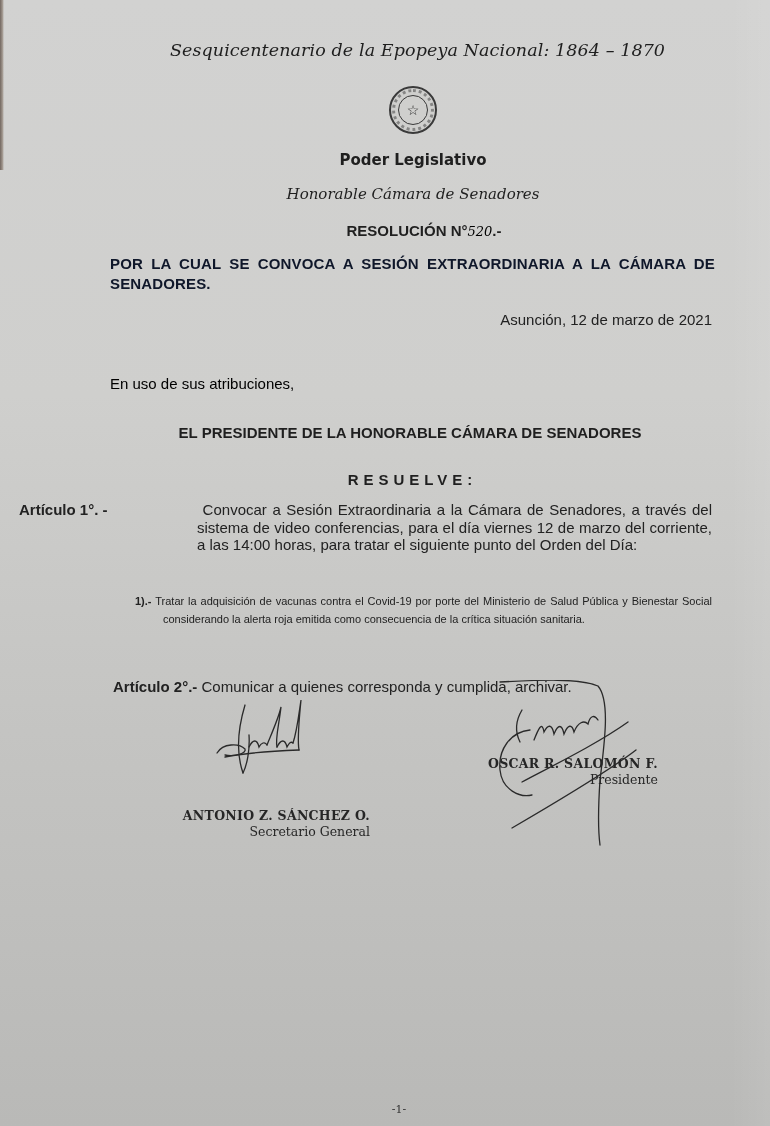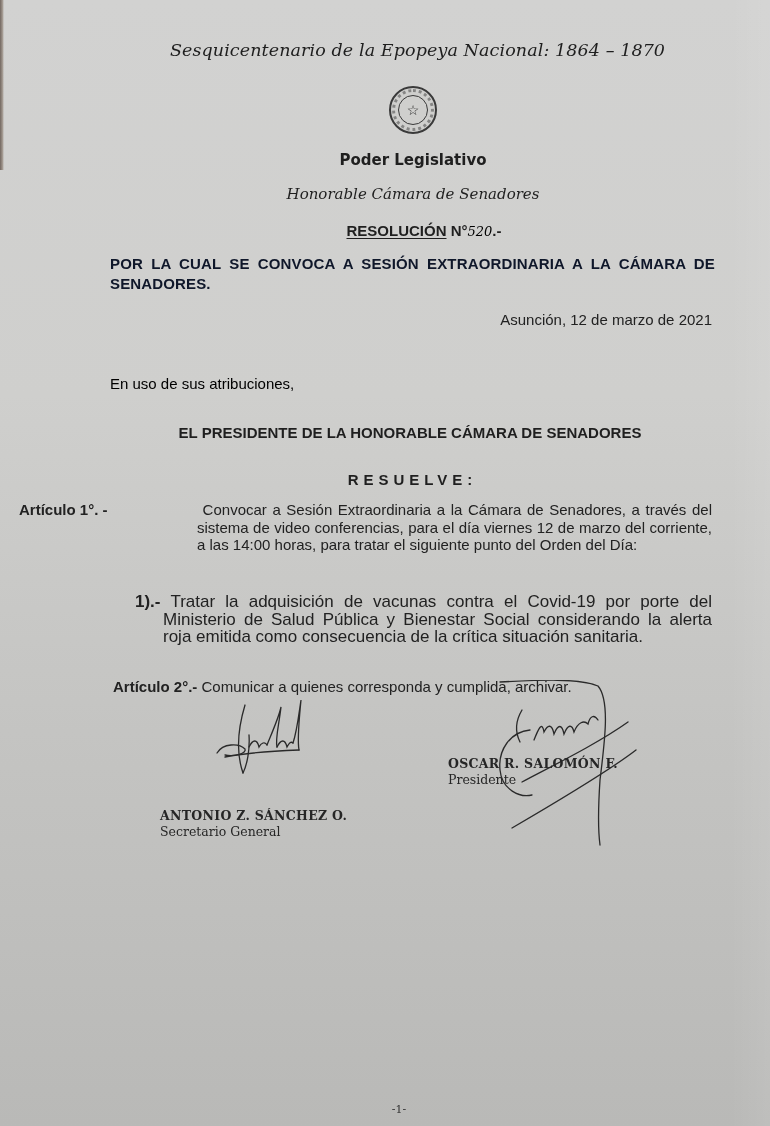--- a/index.html
+++ b/index.html
@@ -80,21 +80,20 @@
       color: #1f1f1f;
     }
     .resolution-title {
       top: 222px; left: 0; width: 826px;
       text-align: center;
       font-size: 15px;
       font-weight: bold;
       color: #1f1f1f;
     }
     .resolution-title .label {
-      text-decoration: underline;
       text-underline-offset: 2px;
       margin-left: 22px;
     }
     .resolution-title .handnum {
       font-family: "DejaVu Serif", serif;
       font-style: italic;
       font-weight: normal;
       font-size: 13px;
       color: #000000;
     }
@@ -147,40 +146,40 @@
     }
     .article1 .art-body {
       display: block;
       text-align: justify;
       margin-left: 89px;
       text-indent: -89px;
       padding-left: 0;
     }
     .item1 {
       top: 593px; left: 135px; width: 577px;
-      font-size: 17px;
+      font-size: 11px;
       line-height: 17.5px;
       color: #222;
       text-align: justify;
       padding-left: 28px;
       text-indent: -28px;
     }
     .item1 .num {
       font-weight: bold;
     }
     .article2 {
       top: 678px; left: 105px;
       font-size: 15px;
       color: #222;
       margin-left: 8px;
     }
     .article2 .art-label { font-weight: bold; }
 
     .signature-block {
-      text-align: left;
+      text-align: right;
       font-family: "DejaVu Serif", serif;
       color: #262626;
     }
     .sig-left {
       top: 772px; left: 160px; width: 210px; margin-top: 36px;
     }
     .sig-right {
       top: 756px; left: 448px; width: 210px;
     }
     .sig-name {

